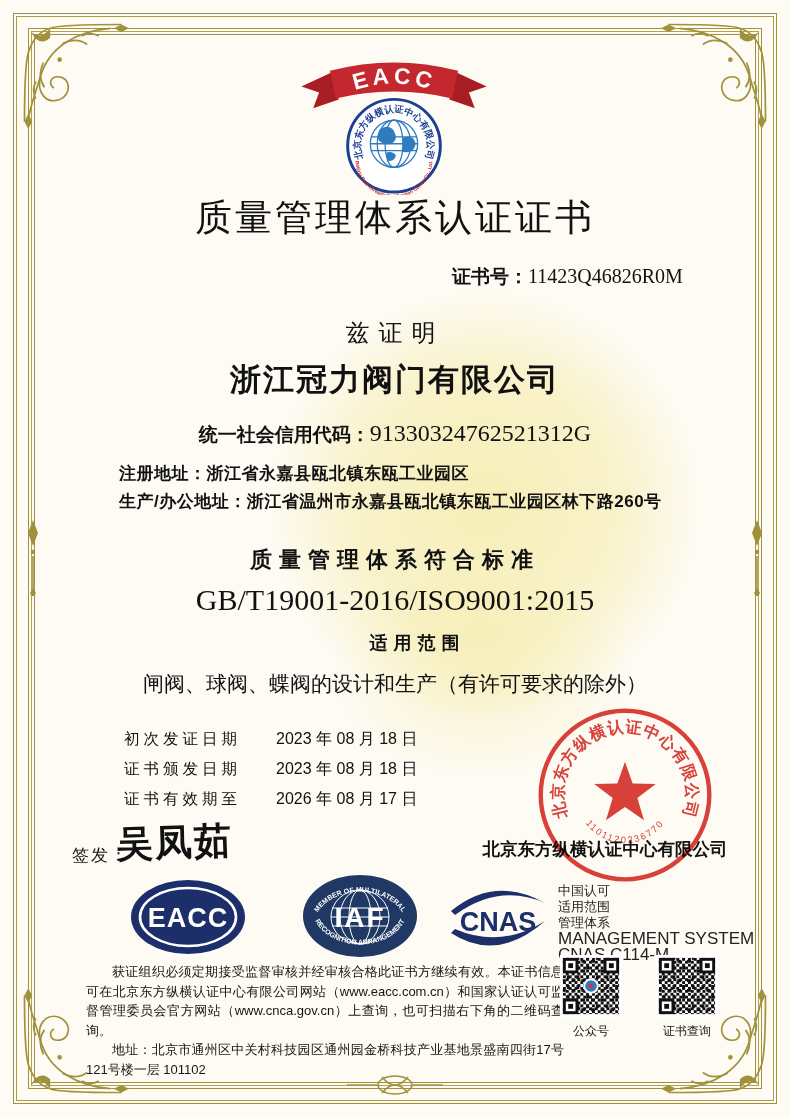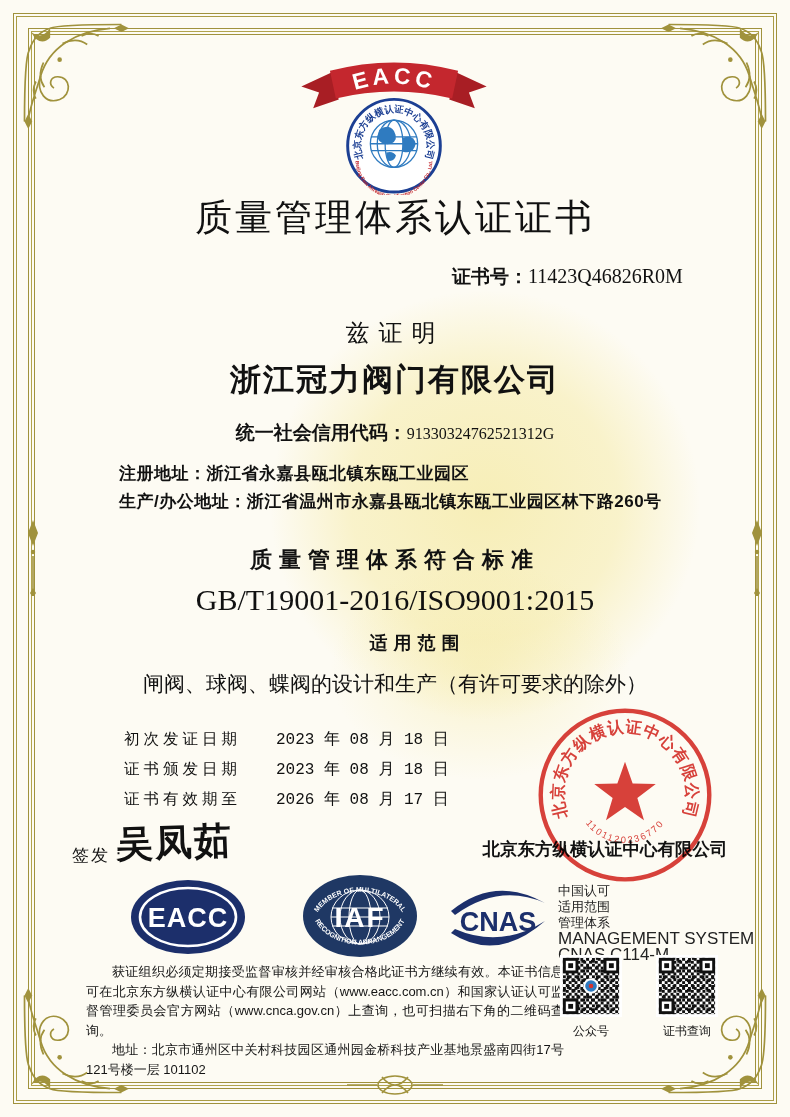--- a/index.html
+++ b/index.html
@@ -40,32 +40,32 @@
   .abs { position:absolute; }
   .ctr { left:0; width:100%; text-align:center; }
   .title { top:193px; font-size:37px; font-weight:normal; letter-spacing:3px; }
   .certno { top:264px; left:452px; font-size:19px; }
   .certno .lbl { font-weight:bold;text-align:center; }
   .certno .val { font-family:"Liberation Serif", serif; font-size:20px; }
   .certify { top:317px; font-size:24px; letter-spacing:9px; }
   .company { top:359px; font-size:31px; font-weight:bold; letter-spacing:2px; }
   .credit { top:420px; font-size:19px; }
   .credit .lbl { font-weight:bold; }
-  .credit .val { font-family:"Liberation Serif", serif; font-size:16px; }
+  .credit .val { font-family:"Liberation Serif", serif; font-size:24px; }
   .addr { left:119px; font-size:17px; font-weight:bold; letter-spacing:.5px; }
   .addr1 { top:462px; }
   .addr2 { top:490px; }
   .stdhead { top:545px; font-size:22px; font-weight:bold; letter-spacing:7px; }
   .standard { top:583px; font-family:"Liberation Serif", serif; font-size:30px; }
   .scopehead { top:631px; font-size:18px; letter-spacing:6px; font-weight:bold;padding-left:45px; }
   .scope { top:670px; font-size:21px; }
   .dates { top:729px; left:124px; }
   .date-row { display:flex; margin-bottom:9px; font-size:15.5px; }
   .date-row .lbl { width:152px; letter-spacing:4px; }
-  .date-row .val { font-family:Liberation Mono, monospace; font-size:16px; }
+  .date-row .val { font-family:Liberation Sans, sans-serif; font-size:16px; }
   .sign-label { top:844px; left:72px; font-size:17px; letter-spacing:2px; }
   .signature { top:818px; left:116px; font-size:37px; font-weight:bold;
     transform:rotate(-2deg); letter-spacing:2px; }
   .issuer { top:837px; left:442px; width:326px; text-align:center;
     font-size:17.5px; font-weight:bold; }
   .seal { left:527px; top:700px; width:196px; height:196px;
     mix-blend-mode:multiply; opacity:.93; }
   
   .logo-eacc { left:128px; top:878px; width:120px; height:78px; }
   .logo-iaf  { left:300px; top:873px; width:120px; height:86px; }

